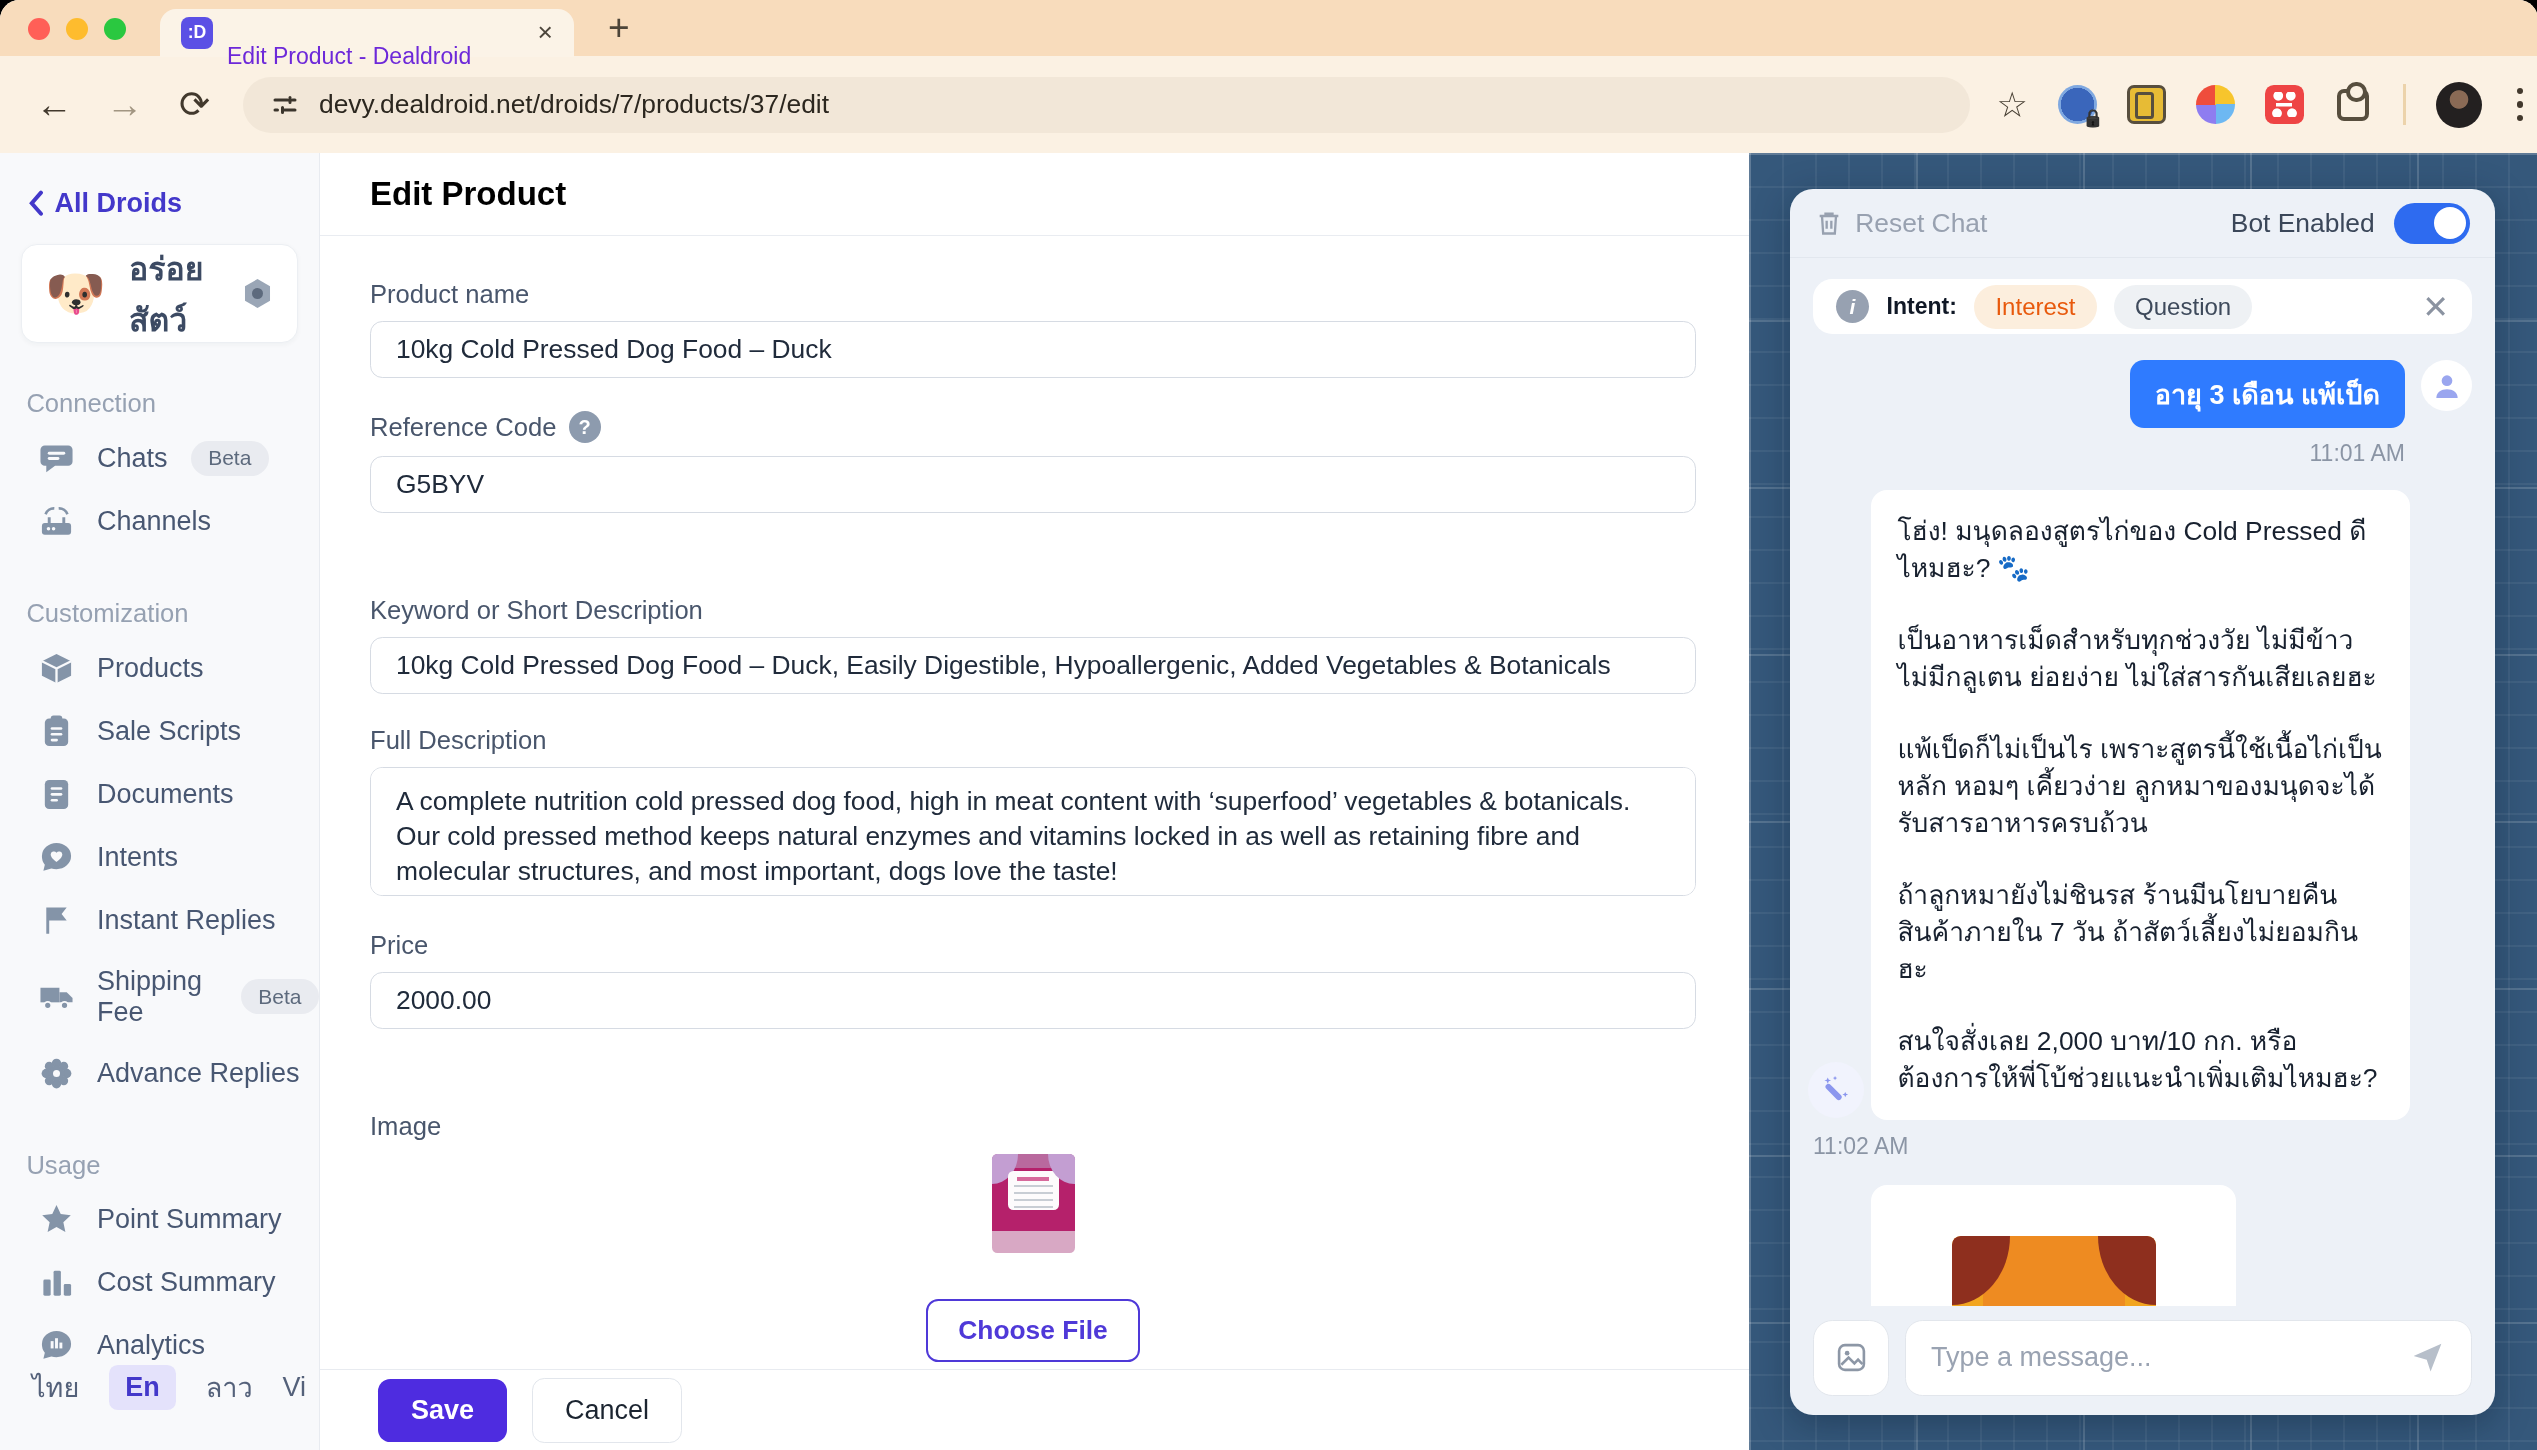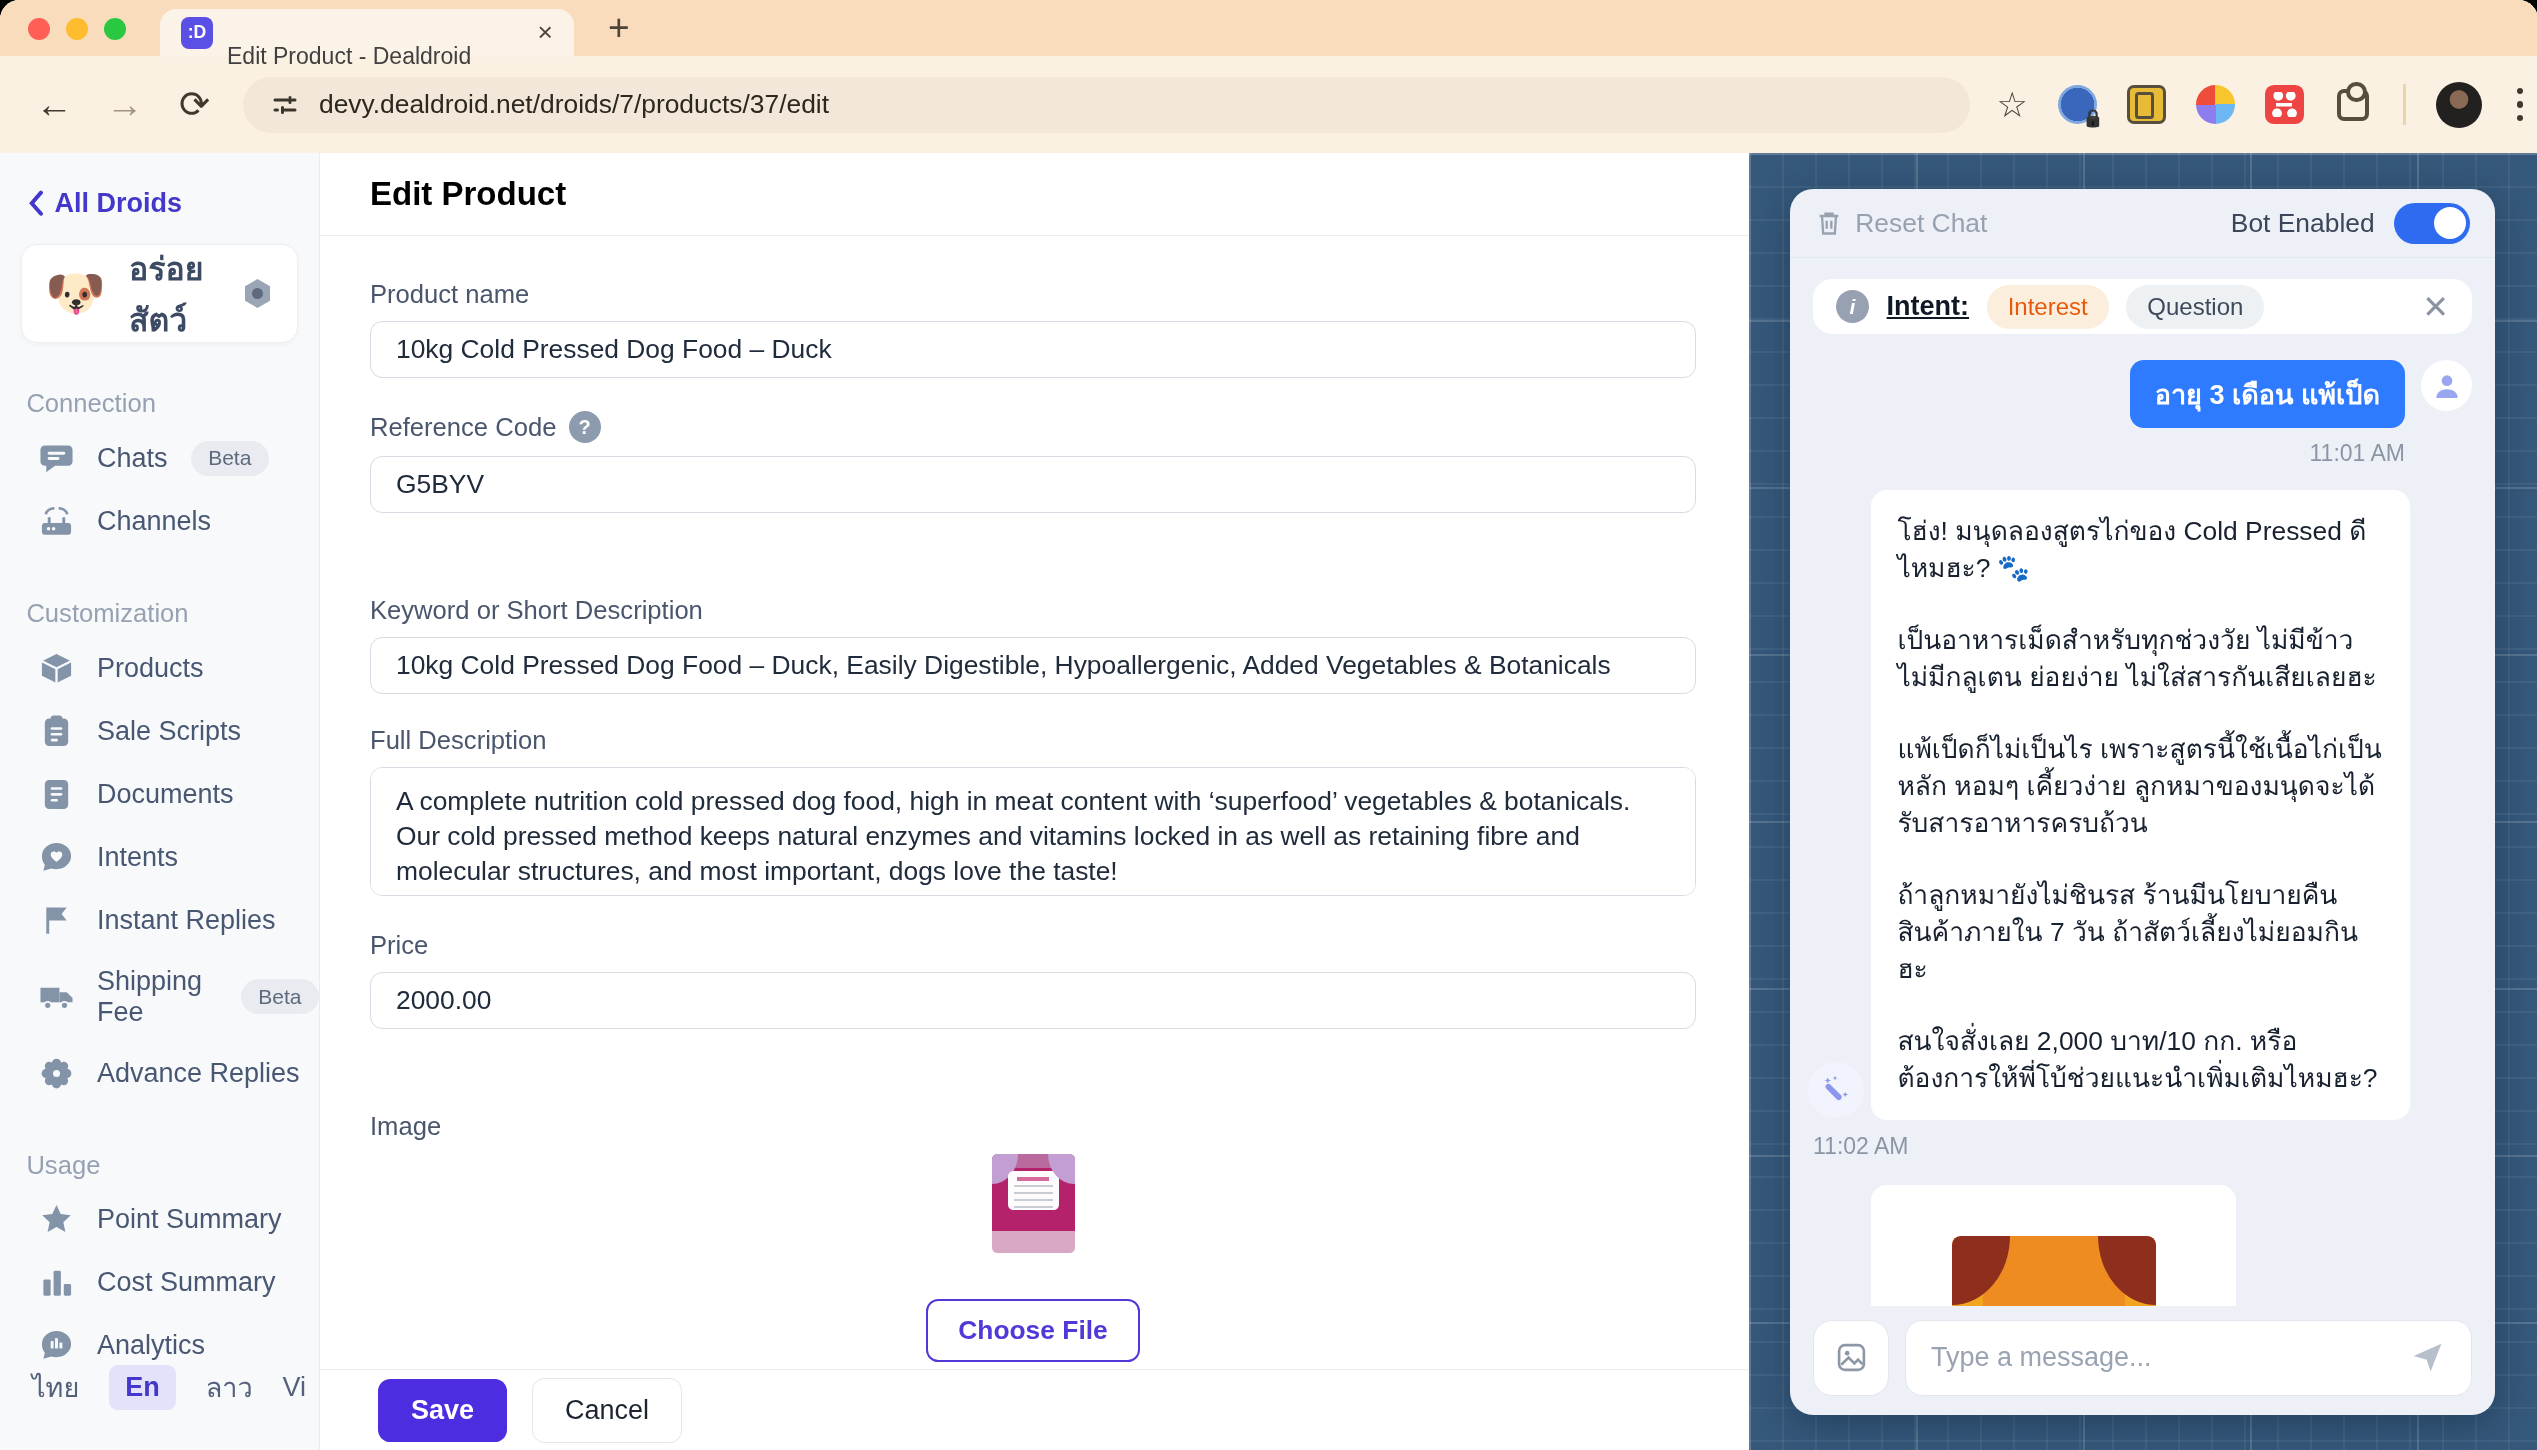--- a/index.html
+++ b/index.html
@@ -7,21 +7,21 @@
   body { font-family:"Liberation Sans","DejaVu Sans",sans-serif; overflow:hidden; background:#000; }
   .screen { position:relative; width:2538px; height:1450px; overflow:hidden; border-radius:19.4px 19.4px 0 0; background:#fff; }
 
   
   .titlebar { position:relative; height:56px; background:#f8dcbc; }
   .traffic { position:absolute; left:28px; top:17.6px; display:flex; gap:16px; }
   .traffic span { width:22px; height:22px; border-radius:50%; display:block; }
   .tl-red { background:#ff5f57; } .tl-yellow { background:#febc2e; } .tl-green { background:#2ac840; }
   .tab { position:absolute; left:160px; top:8.8px; width:414px; height:48px; background:#fbf3e7; border-radius:16px 16px 0 0; display:flex; align-items:center; padding:0 21px; gap:14px; }
   .favicon { width:32px; height:32px; border-radius:8px; background:#5b50e5; color:#fff; font-size:17.6px; font-weight:bold; display:flex; align-items:center; justify-content:center; flex:0 0 auto; }
-  .tab-title { font-size:23px; color:#404040; white-space:nowrap; overflow:hidden; flex:1;margin-top:48px; }
+  .tab-title { font-size:23px; color:#6d28d9; white-space:nowrap; overflow:hidden; flex:1;margin-top:48px; }
   .tab-close { font-size:26.4px; color:#4d463c; flex:0 0 auto; }
   .newtab { position:absolute; left:608px; top:7px; font-size:37px; color:#4d4539; font-weight:300; }
   .toolbar { height:97px; background:#fbf1e3; display:flex; align-items:center; padding:0 32px; gap:26.4px; }
   .nav-ico { font-size:37px; color:#42392d; width:44px; text-align:center; flex:0 0 auto; }
   .nav-ico.fwd { color:#a29682; }
   .urlbar { height:56px; flex:0 0 auto; flex:0 0 auto; width:1727px; background:#f2e7d8; border-radius:30px; display:flex; align-items:center; padding:0 26.4px; gap:19.4px; }
   .url-text { font-size:26.4px; color:#2c271f; }
   .chrome-right { display:flex; align-items:center; gap:30px; margin-left:auto; }
   .ext { width:39px; height:39px; flex:0 0 auto; }
   .ext-1p { border-radius:50%; background:radial-gradient(circle at 50% 50%, #3a66bb 0 60%, #7fa8e0 61% 78%, transparent 79%); position:relative; }
@@ -99,21 +99,21 @@
   .chat-header { height:69px; display:flex; align-items:center; padding:0 25px; border-bottom:1.8px solid #e2e7ee; flex:0 0 auto; }
   .reset { display:flex; align-items:center; gap:12.3px; color:#98a1b0; font-size:26.4px; }
   .reset svg { width:28px; height:28px; }
   .bot-toggle-wrap { margin-left:auto; display:flex; align-items:center; gap:19.4px; }
   .bot-label { font-size:26.4px; color:#3b4759; }
   .toggle { width:76px; height:41px; border-radius:880px; background:#2e6bf0; position:relative; }
   .toggle i { position:absolute; right:4.4px; top:4.4px; width:32px; height:32px; border-radius:50%; background:#fff; }
   .chat-body { flex:1; overflow:hidden; padding:21px 23px 0 23px; position:relative; }
   .intent-row { background:#fff; border-radius:19.4px; height:55px; display:flex; align-items:center; gap:17.6px; padding:0 23px; }
   .info-ico { width:33px; height:33px; border-radius:50%; background:#97a1b1; color:#fff; font-size:21px; font-weight:bold; display:flex; align-items:center; justify-content:center; font-style:italic; }
-  .intent-label { font-size:27px; color:#101826; font-weight:600;text-decoration:underline; }
+  .intent-label { font-size:23px; color:#101826; font-weight:600; }
   .chip { border-radius:880px; font-size:24px; padding:8px 21px; }
   .chip-orange { background:#fceedd; color:#e8590c; }
   .chip-gray { background:#eef1f4; color:#3e4a5b; }
   .intent-close { margin-left:auto; color:#8b93a1; font-size:32px; }
   .user-row { display:flex; justify-content:flex-end; align-items:flex-start; gap:16px; margin-top:26.4px;text-align:center; }
   .user-bubble { background:#2f7bff; color:#fff; font-size:27px; font-weight:600; border-radius:14px; padding:12.3px 25px; }
   .chat-avatar { width:51px; height:51px; border-radius:50%; background:#fff; display:flex; align-items:center; justify-content:center; }
   .chat-avatar svg { width:32px; height:32px; color:#9aa6ef; }
   .time { font-size:23px; color:#8b95a5; margin-top:12.3px; }
   .time-right { text-align:right; padding-right:67px; }

